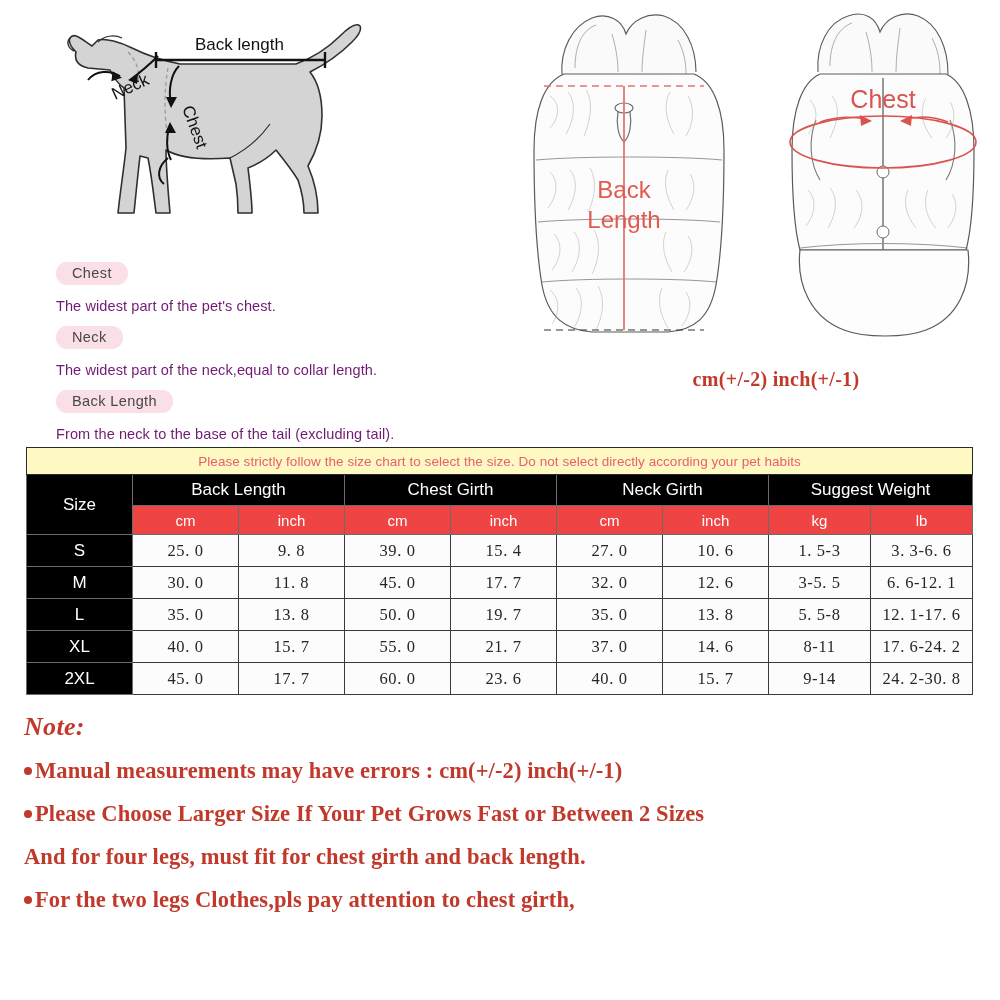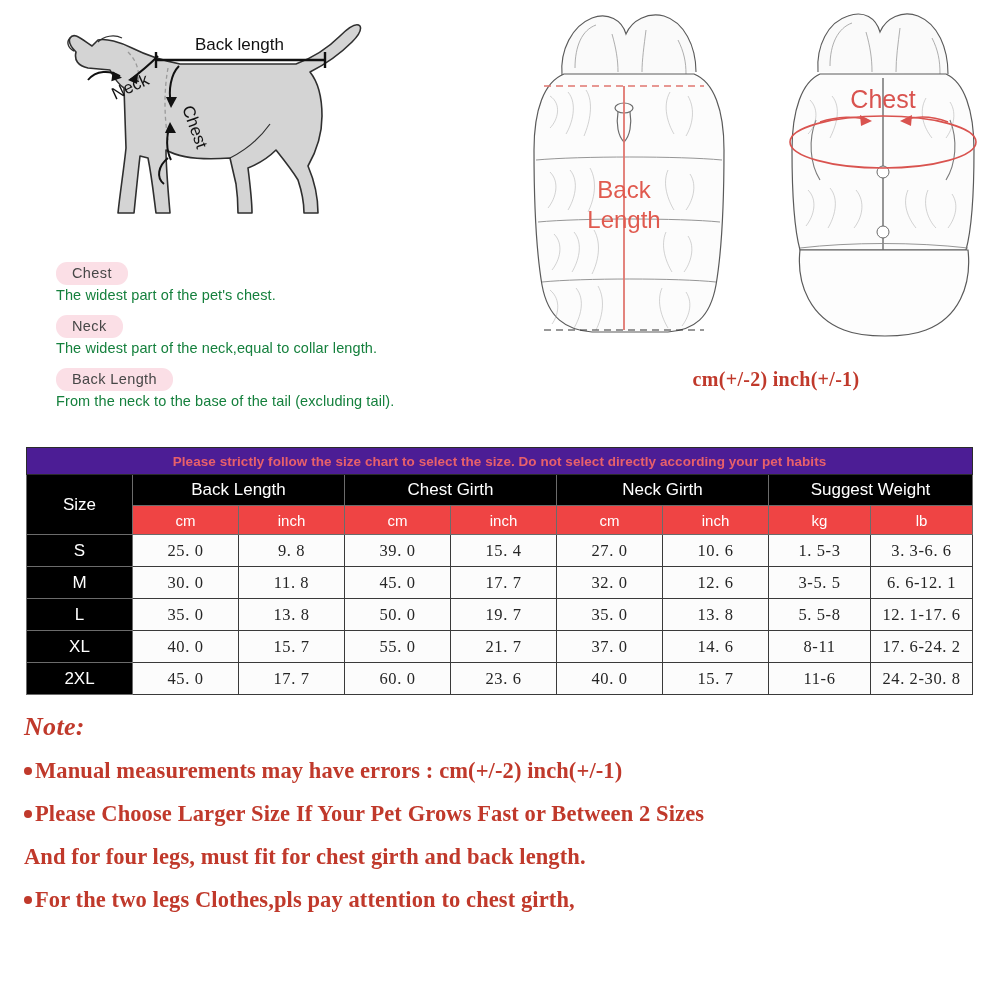--- a/index.html
+++ b/index.html
@@ -44,24 +44,24 @@
     display: inline-block;
     background: #fbdfe6;
     color: #474747;
     border-radius: 11px;
     padding: 2px 16px 3px 16px;
     font-size: 14.5px;
     letter-spacing: .4px;
     line-height: 1.25;
   }
   .def-text {
-    color: #15803d;
+    color: #701a75;
     font-size: 14.5px;
     letter-spacing: .1px;
-    margin-top: 1px;
+    margin-top: 12px;
     line-height: 1.3;
   }
 
   #tolerance-note {
     position: absolute;
     left: 541px; top: 368px;
     width: 470px;
     text-align: center;
     color: #c0392b;
     font-family: "Liberation Serif", serif;
@@ -80,26 +80,26 @@
     border-collapse: collapse;
     width: 946px;
     table-layout: fixed;
   }
   table.size-table td, table.size-table th {
     border: 1px solid #3a3a3a;
     text-align: center;
     padding: 0;
   }
   .banner-cell {
-    background: #4c1d95;
+    background: #fef9c3;
     color: #e8606a;
     font-size: 13.5px;
     height: 26px;
     letter-spacing: .05px;
-    font-weight: bold;
+    font-weight: normal;
     border: 1px solid #2b2b2b !important;
   }
   .hdr {
     background: #000000;
     color: #ffffff;
     font-size: 17px;
     font-weight: normal;
     height: 30px;
     border: 1px solid #6b6b6b !important;
   }
@@ -414,21 +414,21 @@
         <td class="val">17. 6-24. 2</td>
       </tr>
       <tr>
         <td class="size-cell">2XL</td>
         <td class="val">45. 0</td>
         <td class="val">17. 7</td>
         <td class="val">60. 0</td>
         <td class="val">23. 6</td>
         <td class="val">40. 0</td>
         <td class="val">15. 7</td>
-        <td class="val">11-6</td>
+        <td class="val">9-14</td>
         <td class="val">24. 2-30. 8</td>
       </tr>
     </tbody>
   </table>
 </div>
 
 <div id="note-section">
   <div id="note-heading">Note:</div>
 
   <div class="note-line">

